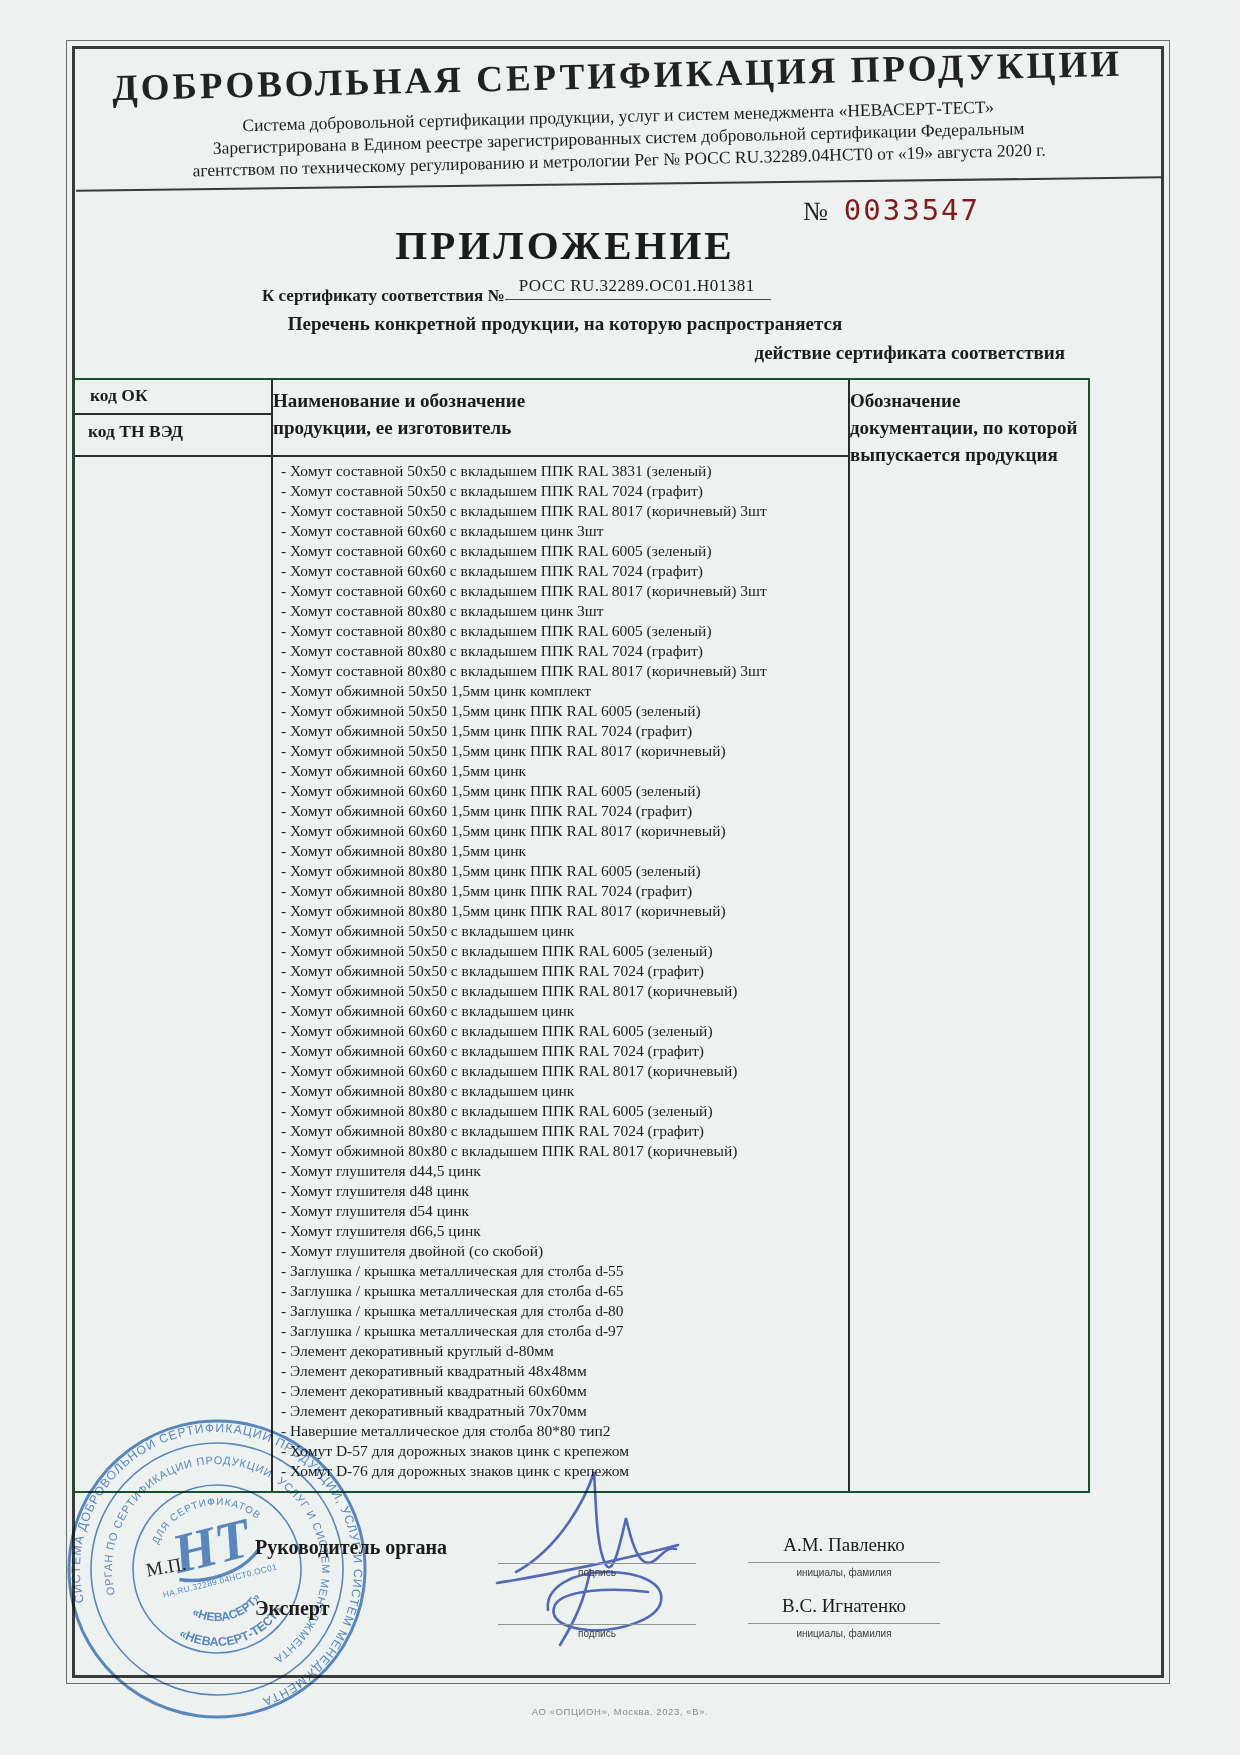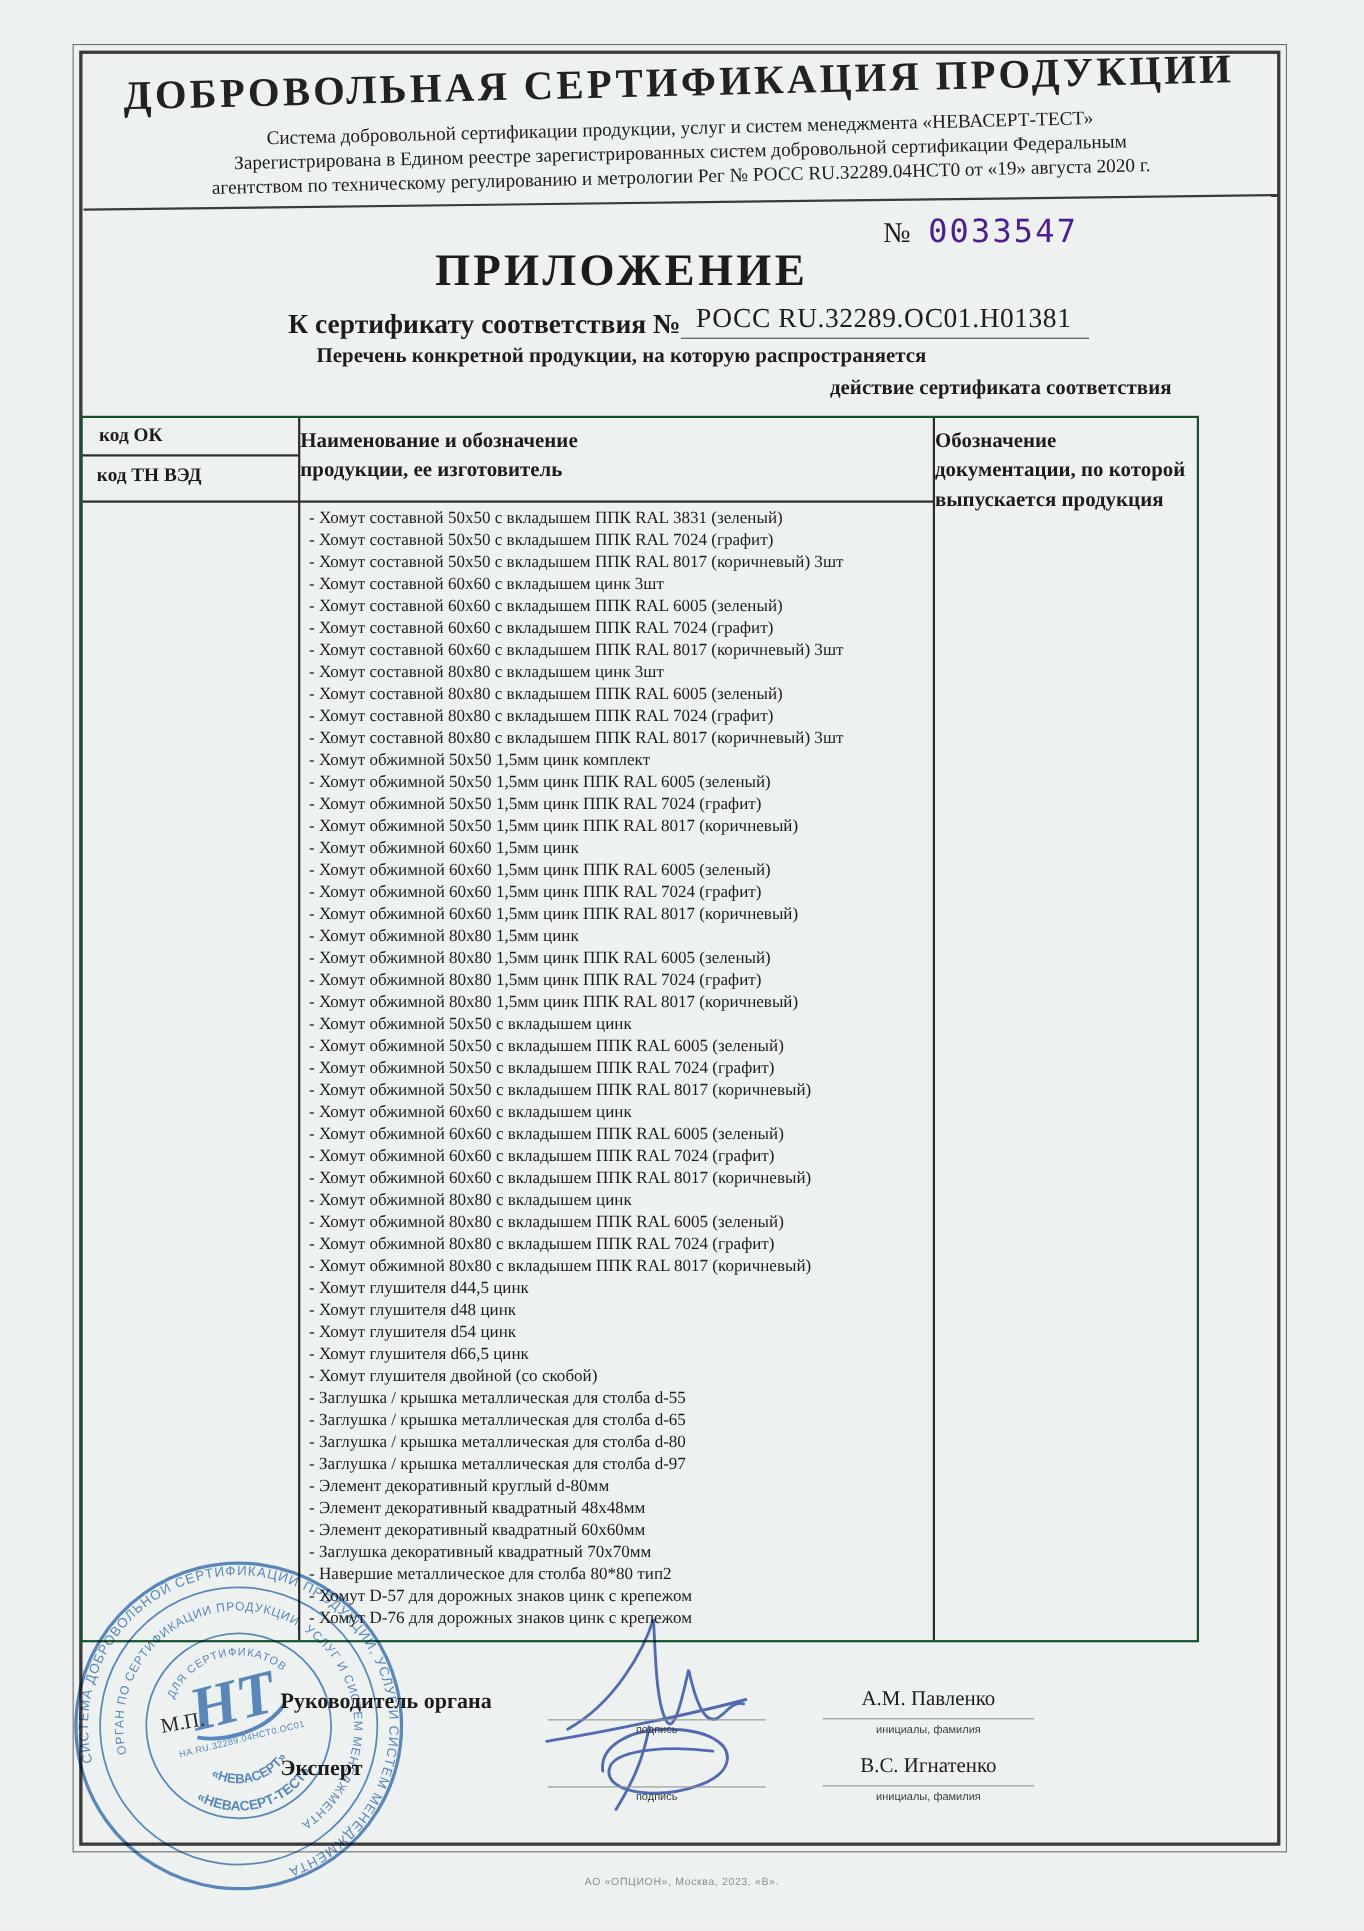--- a/index.html
+++ b/index.html
@@ -15,25 +15,25 @@
   
   .header { position:absolute; left:86px; top:54px; width:1064px; text-align:center; transform:rotate(-1.4deg); }
   .header .title { font-size:37px; font-weight:bold; letter-spacing:3px; white-space:nowrap; color:#222; }
   .header .sub1 { font-size:17.5px; margin-top:9px; }
   .header .sub2 { font-size:17.5px; margin-top:1px; }
   .header-rule { position:absolute; left:76px; top:183px; width:1086px; height:2px; background:#3a3a3a; transform:rotate(-0.7deg); }
 
   
   .doc-number { position:absolute; left:803px; top:193px; display:flex; align-items:baseline; }
   .doc-number .no-sign { font-size:26px; color:#1c1c1c; }
-  .doc-number .no-value { font-family:"DejaVu Sans Mono", monospace; font-size:29px; color:#4c1d95; letter-spacing:2px; margin-left:16px; }
+  .doc-number .no-value { font-family:"DejaVu Sans Mono", monospace; font-size:29px; color:#7f1d1d; letter-spacing:2px; margin-left:16px; }
 
   .appendix-title { position:absolute; left:65px; top:221px; width:1000px; text-align:center; font-size:41px; font-weight:bold; letter-spacing:3px; }
 
-  .cert-line { position:absolute; left:262px; top:282px; display:flex; align-items:flex-start; font-size:25px; }
+  .cert-line { position:absolute; left:262px; top:282px; display:flex; align-items:flex-end; font-size:17px; }
   .cert-line .lbl { font-weight:bold; }
   .cert-line .val { border-bottom:1.5px solid #4a4a4a; padding:0 16px 3px 14px; transform:translateY(-6px); letter-spacing:0.5px; }
 
   .scope1 { position:absolute; left:65px; top:313px; width:1000px; text-align:center; font-size:19px; font-weight:bold; }
   .scope2 { position:absolute; left:65px; top:342px; width:1000px; text-align:right; font-size:19px; font-weight:bold; }
 
   
   .table { position:absolute; left:73px; top:378px; width:1017px; height:1115px; border:2px solid #14532d; }
   .table .v1 { position:absolute; left:196px; top:0; bottom:0; width:2px; background:#2b2b2b; }
   .table .v2 { position:absolute; left:773px; top:0; bottom:0; width:2px; background:#2b2b2b; }
@@ -160,21 +160,21 @@
         <div class="product-line">- Хомут глушителя d54 цинк</div>
         <div class="product-line">- Хомут глушителя d66,5 цинк</div>
         <div class="product-line">- Хомут глушителя двойной (со скобой)</div>
         <div class="product-line">- Заглушка / крышка металлическая для столба  d-55</div>
         <div class="product-line">- Заглушка / крышка металлическая для столба  d-65</div>
         <div class="product-line">- Заглушка / крышка металлическая для столба  d-80</div>
         <div class="product-line">- Заглушка / крышка металлическая для столба  d-97</div>
         <div class="product-line">- Элемент декоративный круглый d-80мм</div>
         <div class="product-line">- Элемент декоративный квадратный 48х48мм</div>
         <div class="product-line">- Элемент декоративный квадратный 60х60мм</div>
-        <div class="product-line">- Заглушка декоративный квадратный 70х70мм</div>
+        <div class="product-line">- Элемент декоративный квадратный 70х70мм</div>
         <div class="product-line">- Навершие металлическое для столба 80*80 тип2</div>
         <div class="product-line">- Хомут D-57 для дорожных знаков цинк с крепежом</div>
         <div class="product-line">- Хомут D-76 для дорожных знаков цинк с крепежом</div>
       </div>
   </div>
 
   <svg class="stamp" viewBox="0 0 314 314">
     <defs>
       <path id="rA" d="M 20,157 A 137,137 0 1 1 294,157 A 137,137 0 1 1 20,157"></path>
       <path id="rB" d="M 52,157 A 105,105 0 1 1 262,157 A 105,105 0 1 1 52,157"></path>

